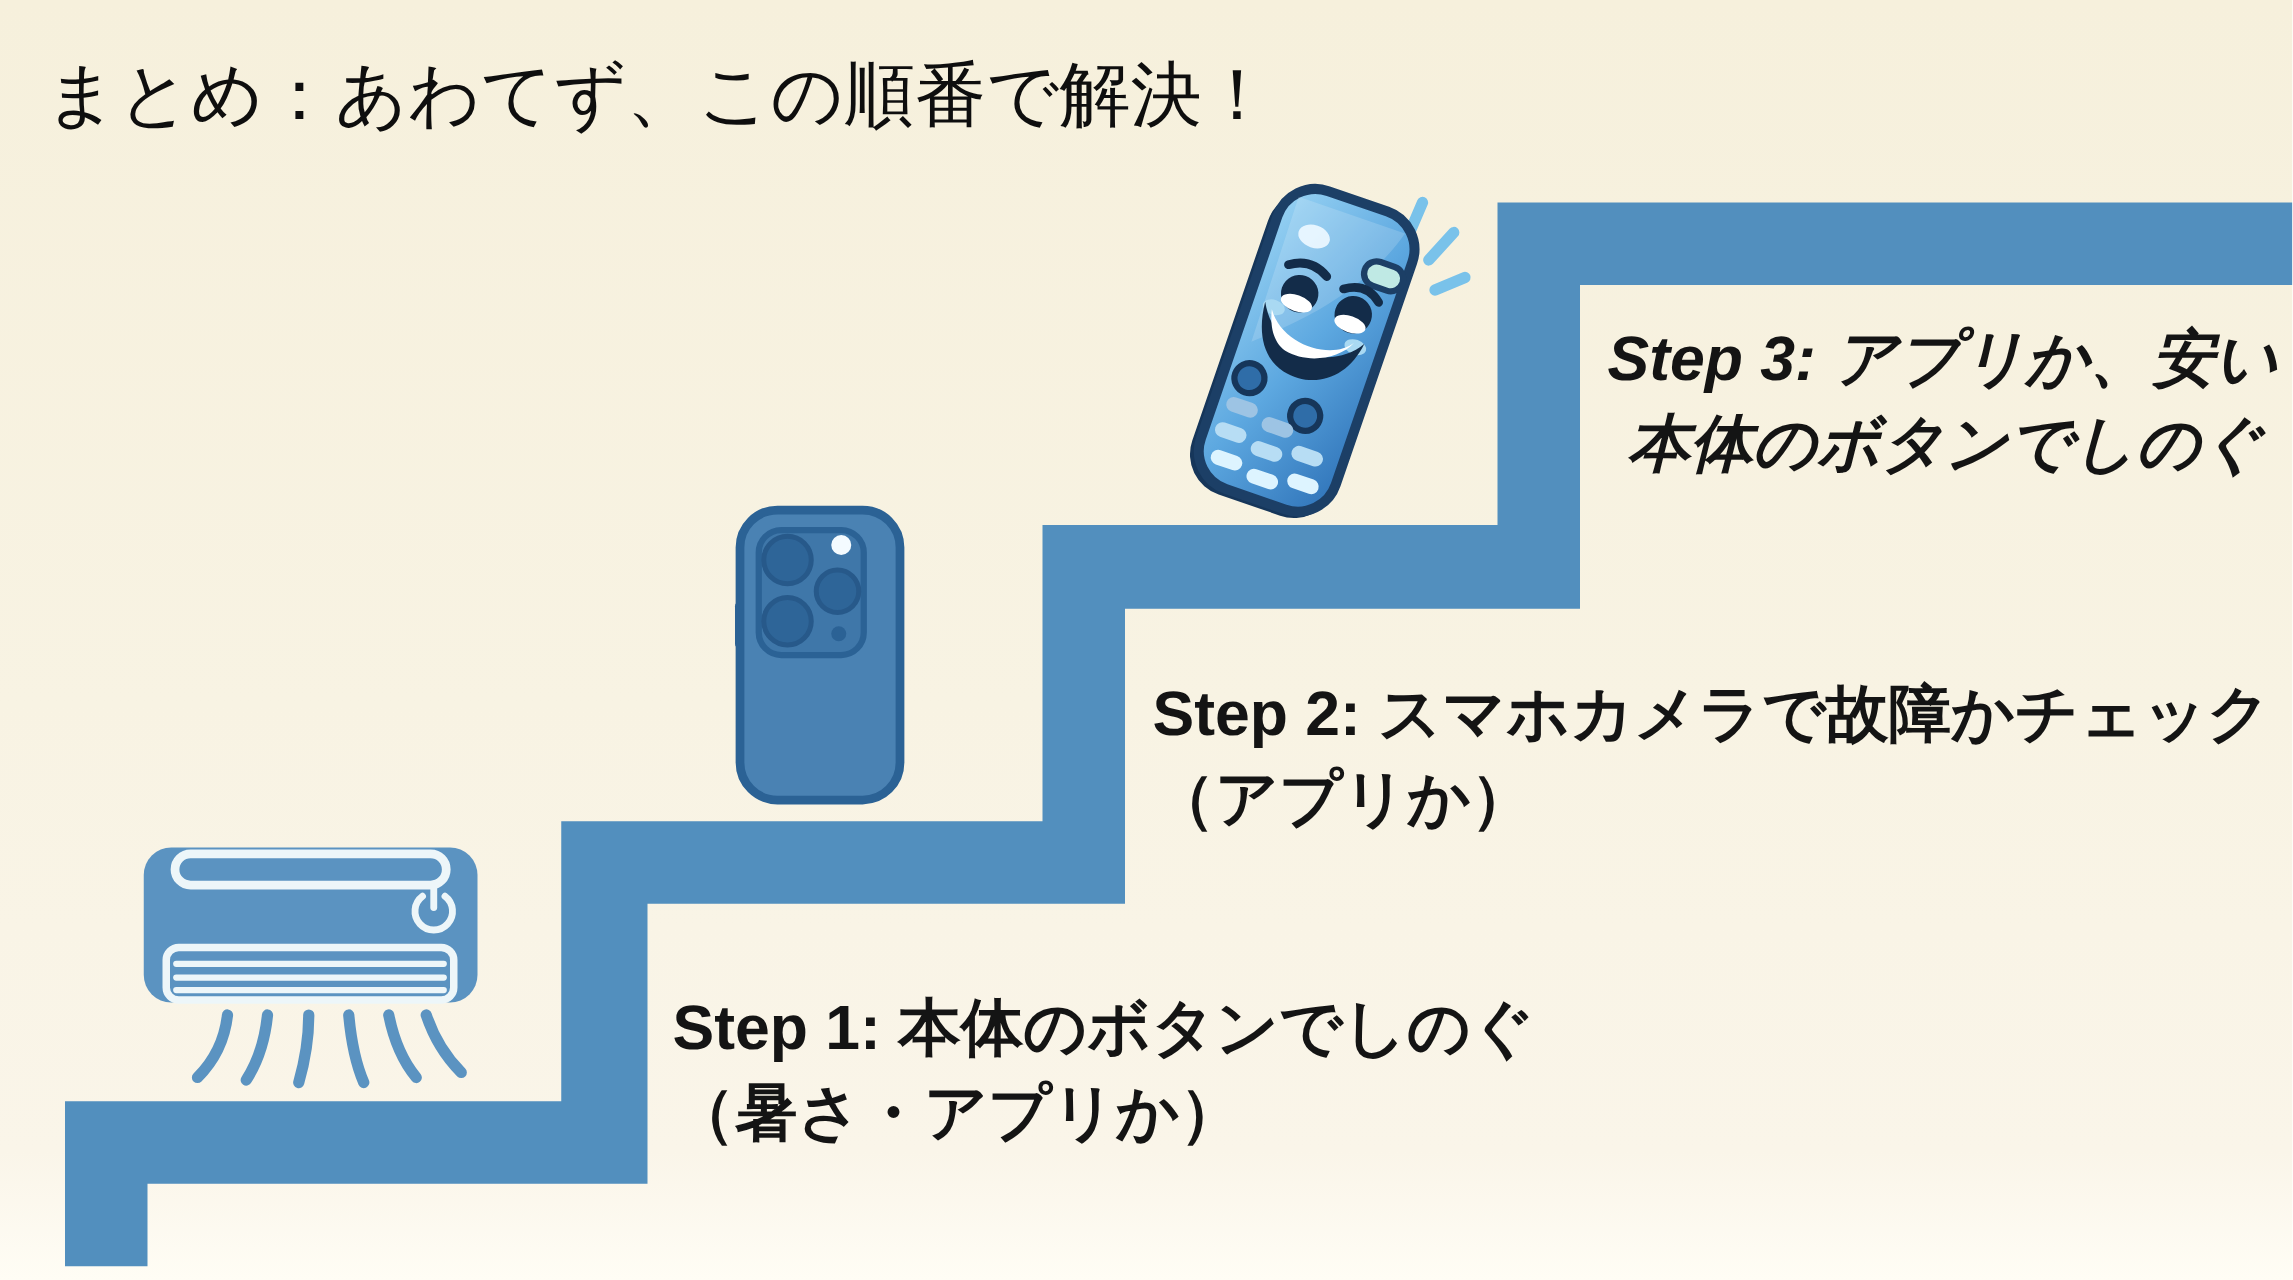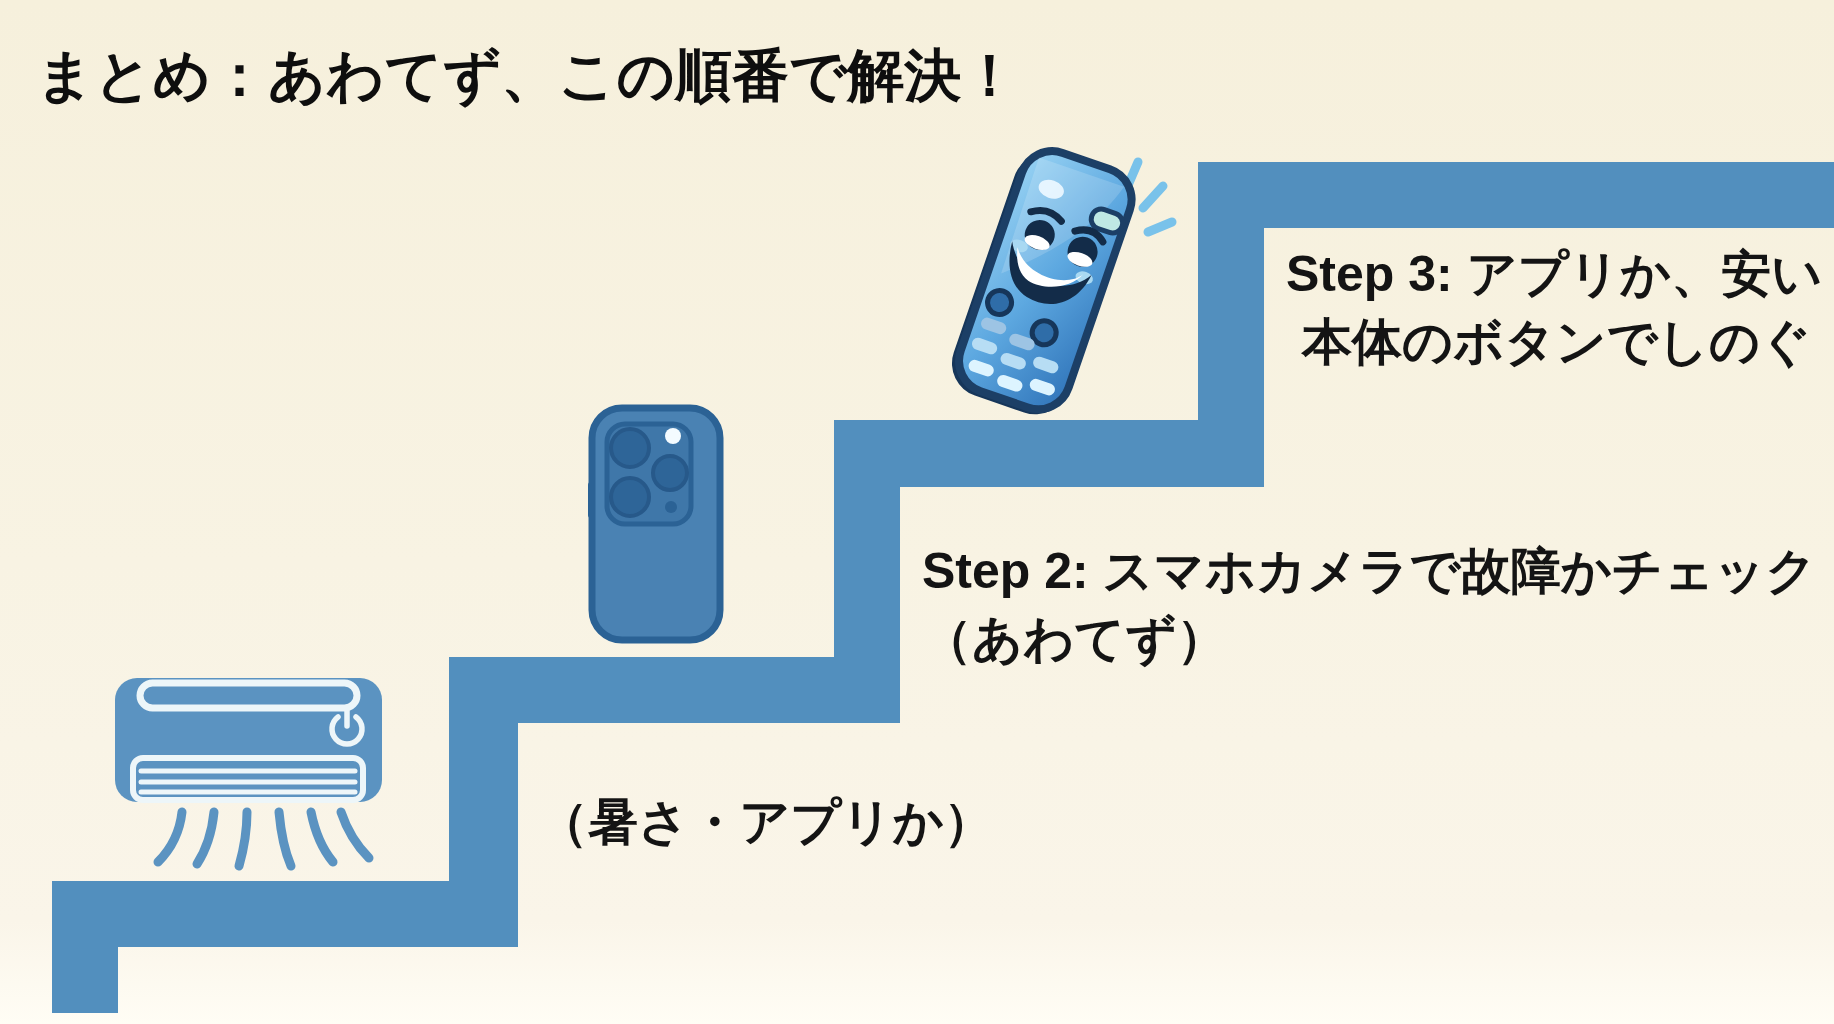--- a/index.html
+++ b/index.html
@@ -7,32 +7,32 @@
     width:1834px;height:1024px;overflow:hidden;
     font-family:"Liberation Sans","DejaVu Sans",sans-serif;
   }
   #canvas{
     position:relative;width:1834px;height:1024px;overflow:hidden;
     background:linear-gradient(180deg,#f6f0dc 0%,#f8f3e3 55%,#faf5e9 90%,#fffdf5 100%);
   }
   #canvas > *{position:absolute;}
   .title{
     left:36px;top:38px;
-    font-size:57px;font-weight:700;letter-spacing:0px;
+    font-size:57px;font-weight:400;letter-spacing:0px;
     color:#0e0e0e;white-space:nowrap;
   }
   .step{
     color:#141414;font-size:50px;font-weight:800;
     line-height:68px;white-space:nowrap;
   }
   .step .line{white-space:nowrap;}
   .step .pad{padding-left:16px;}
   #step1{left:538px;top:788px;}
   #step2{left:922px;top:537px;}
-  #step3{left:1286px;top:240px;}
+  #step3{left:1286px;top:253px;font-style:italic;}
   svg{display:block;}
 </style>
 </head>
 <body>
 
 <div id="canvas">
 
   <svg style="left:0;top:0" width="1834" height="1024" viewBox="0 0 1834 1024">
     <polygon points="1834,162 1198,162 1198,420 834,420 834,657 449,657 449,881 52,881 52,1013 118,1013 118,947 518,947 518,723 900,723 900,487 1264,487 1264,228 1834,228" fill="#528fbe"></polygon>
   </svg>
@@ -134,26 +134,27 @@
         <g fill="#ddf4ff">
           <rect x="79" y="238" width="26" height="12" rx="6"></rect>
           <rect x="111" y="243" width="26" height="12" rx="6"></rect>
           <rect x="143" y="236" width="26" height="12" rx="6"></rect>
         </g>
       </g>
     </g>
   </svg>
 
   <div id="step1" class="step">
+    <div class="line">Step 1: 本体のボタンでしのぐ</div>
     <div class="line">（暑さ・アプリか）</div>
   </div>
 
   <div id="step2" class="step">
     <div class="line">Step 2: スマホカメラで故障かチェック</div>
-    <div class="line">（あわてず）</div>
+    <div class="line">（アプリか）</div>
   </div>
 
   <div id="step3" class="step">
     <div class="line">Step 3: アプリか、安い</div>
     <div class="line pad">本体のボタンでしのぐ</div>
   </div>
 
 </div>
 
 </body></html>

